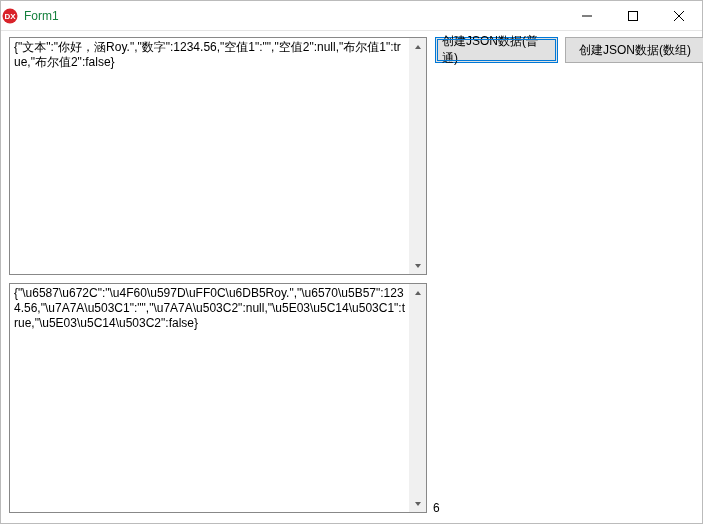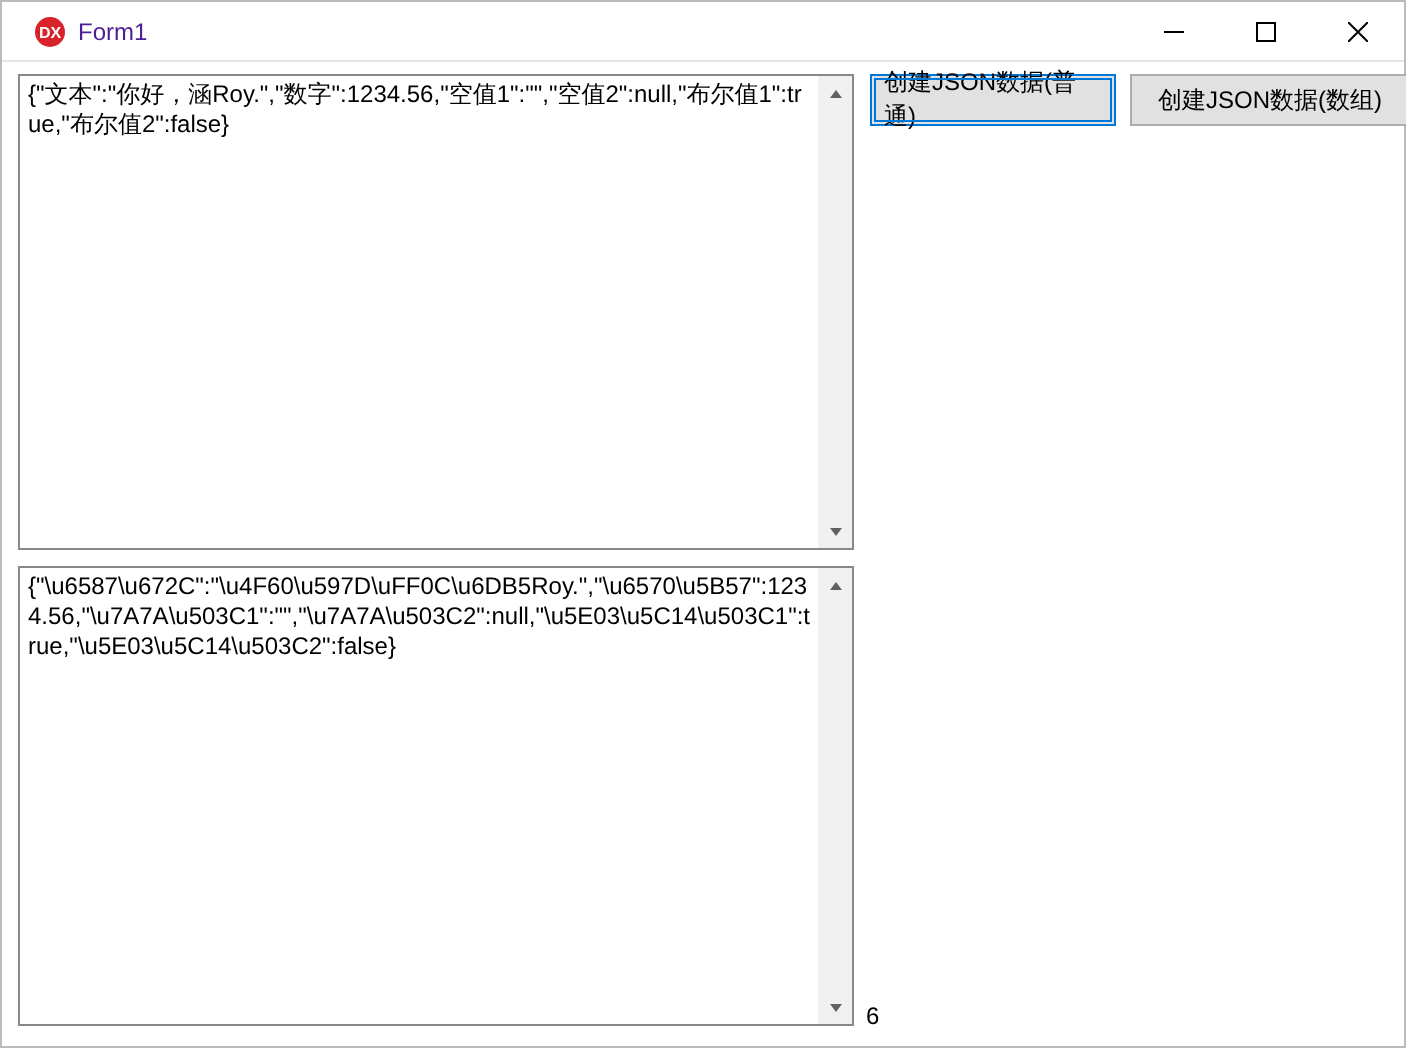--- a/index.html
+++ b/index.html
@@ -15,31 +15,31 @@
     width: 703px; height: 524px;
     display: flex; flex-direction: column;
     border: 1px solid #bbbbbb;
     background: #ffffff;
   }
   .titlebar {
     height: 30px;
     display: flex; align-items: center;
     background: #ffffff;
     border-bottom: 1px solid #e5e5e5;
-    padding-left: 16px;
+    padding-left: 1px;
   }
   .app-icon {
     width: 16px; height: 16px;
     margin-right: 6px;
     display: flex; align-items: center; justify-content: center;
   }
   .app-icon svg { width: 16px; height: 16px; }
   .title-text {
     flex: 0 0 auto;
-    color: #4c1d95;
+    color: #15803d;
     font-size: 12px;
   }
   .title-spacer { flex: 1 1 auto; }
   .win-btns { display: flex; height: 100%; }
   .win-btn {
     width: 46px; height: 100%;
     display: flex; align-items: center; justify-content: center;
     color: #333;
     font-family: "Segoe UI Symbol", sans-serif;
   }

